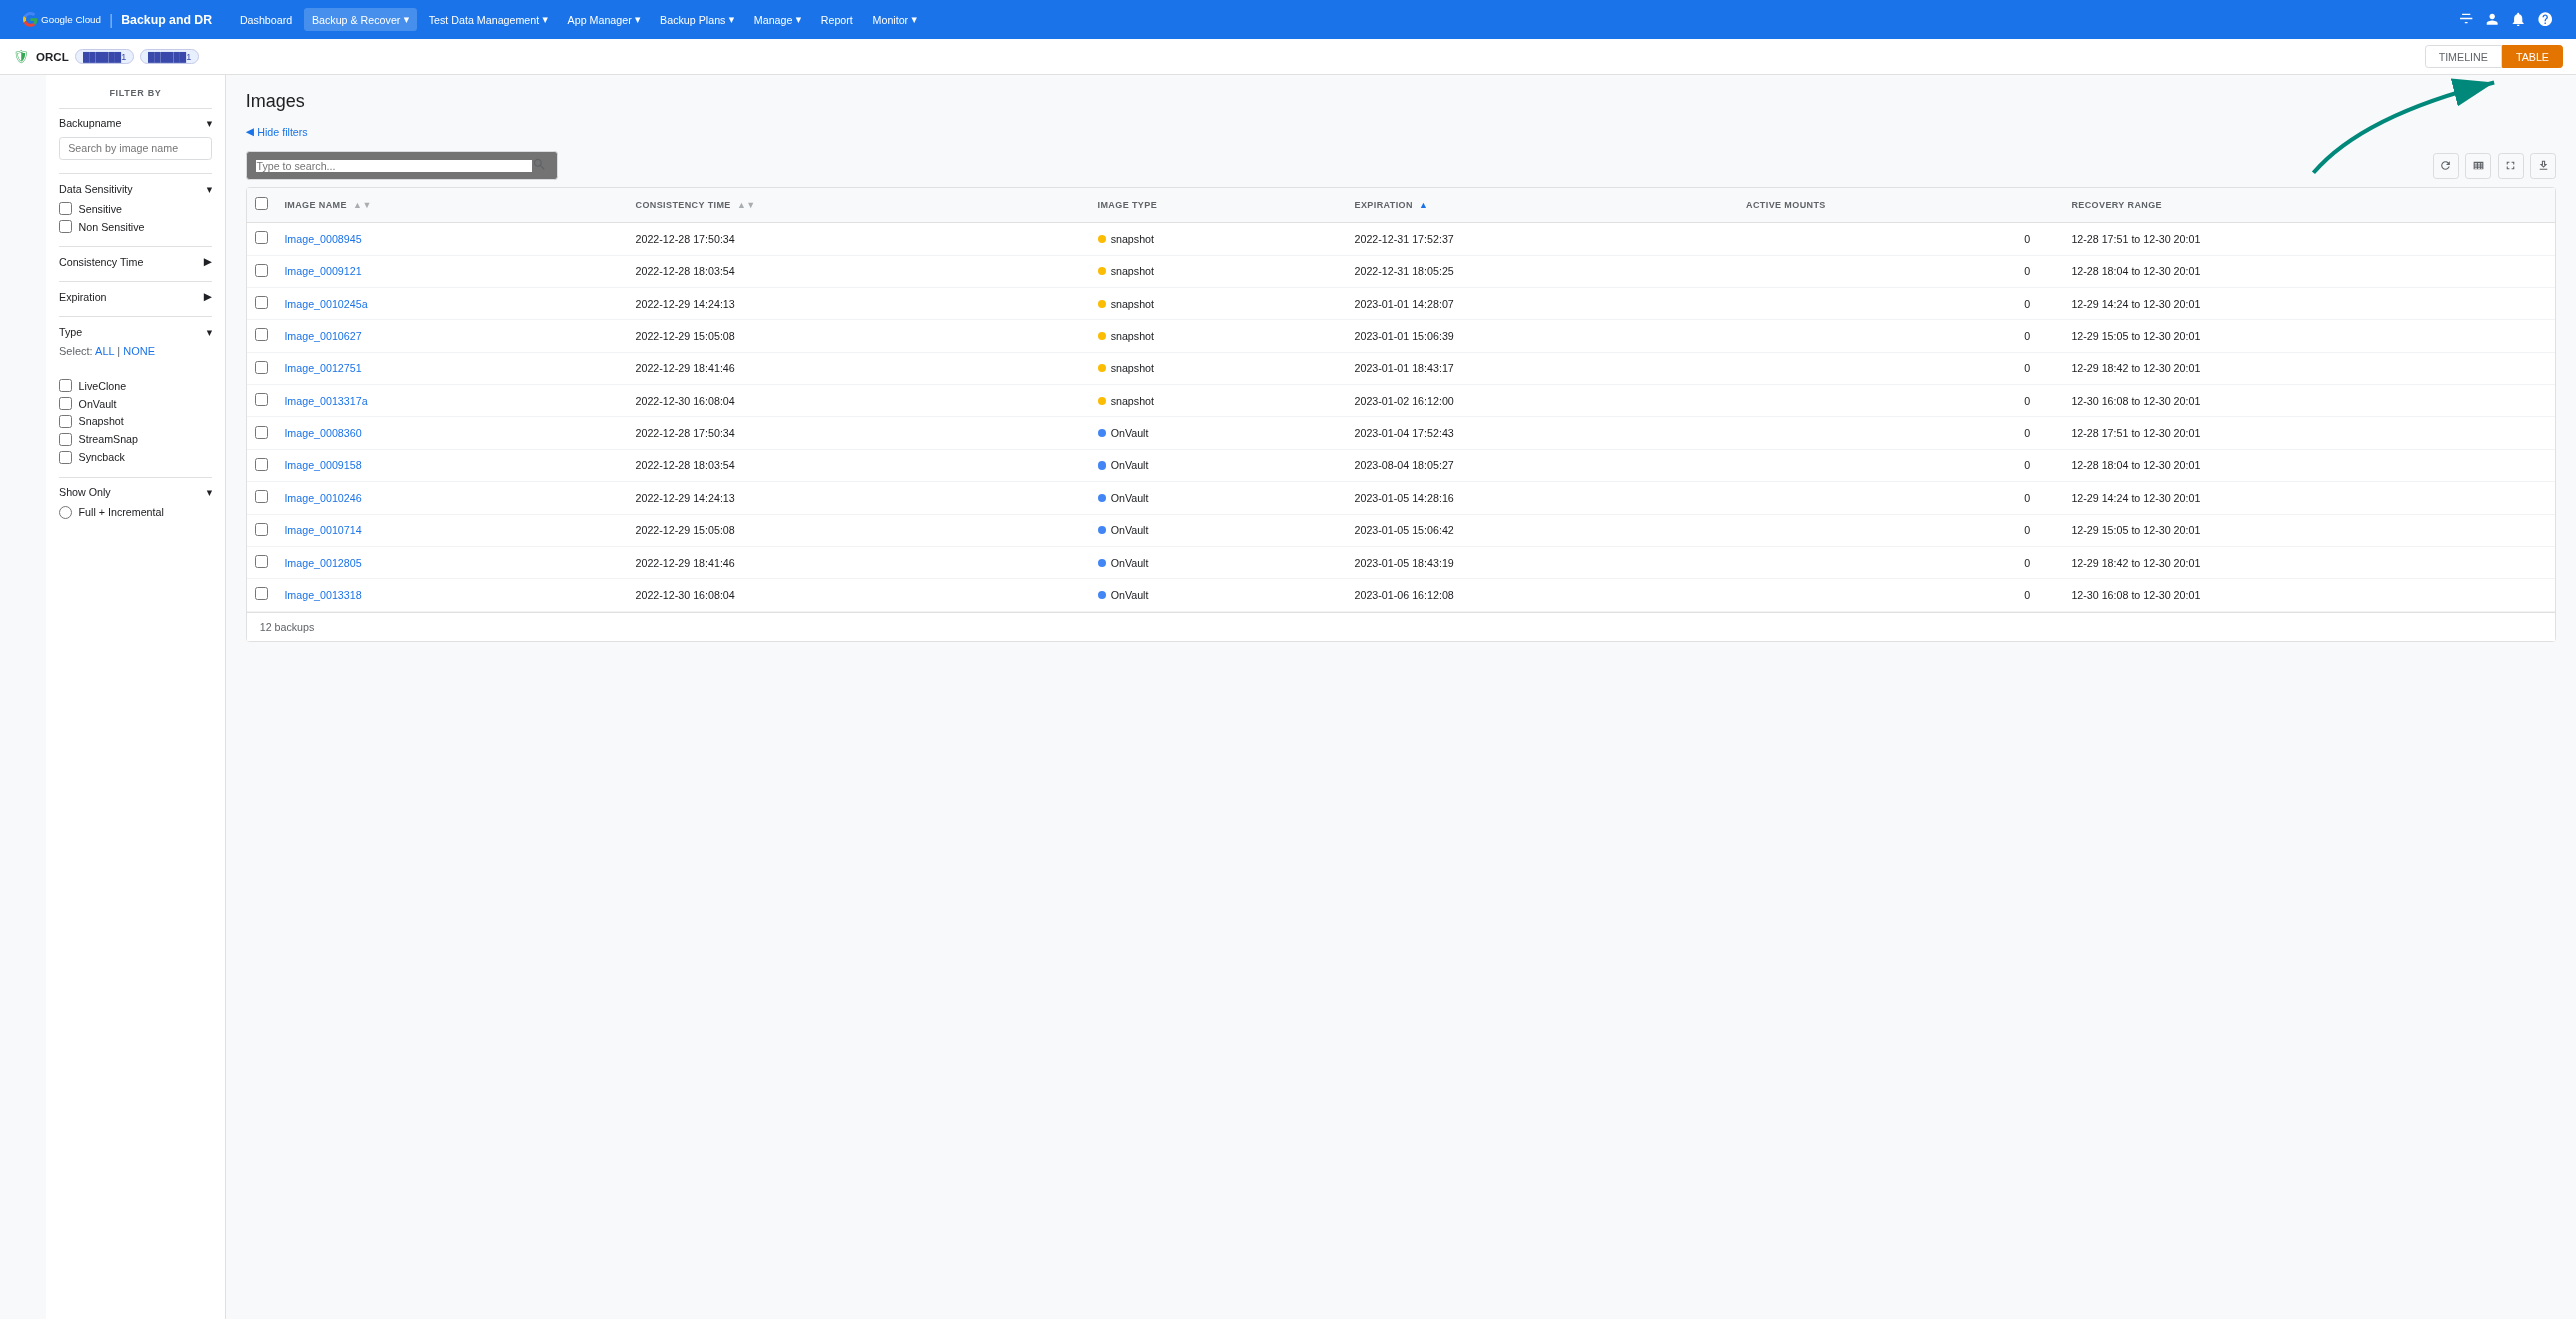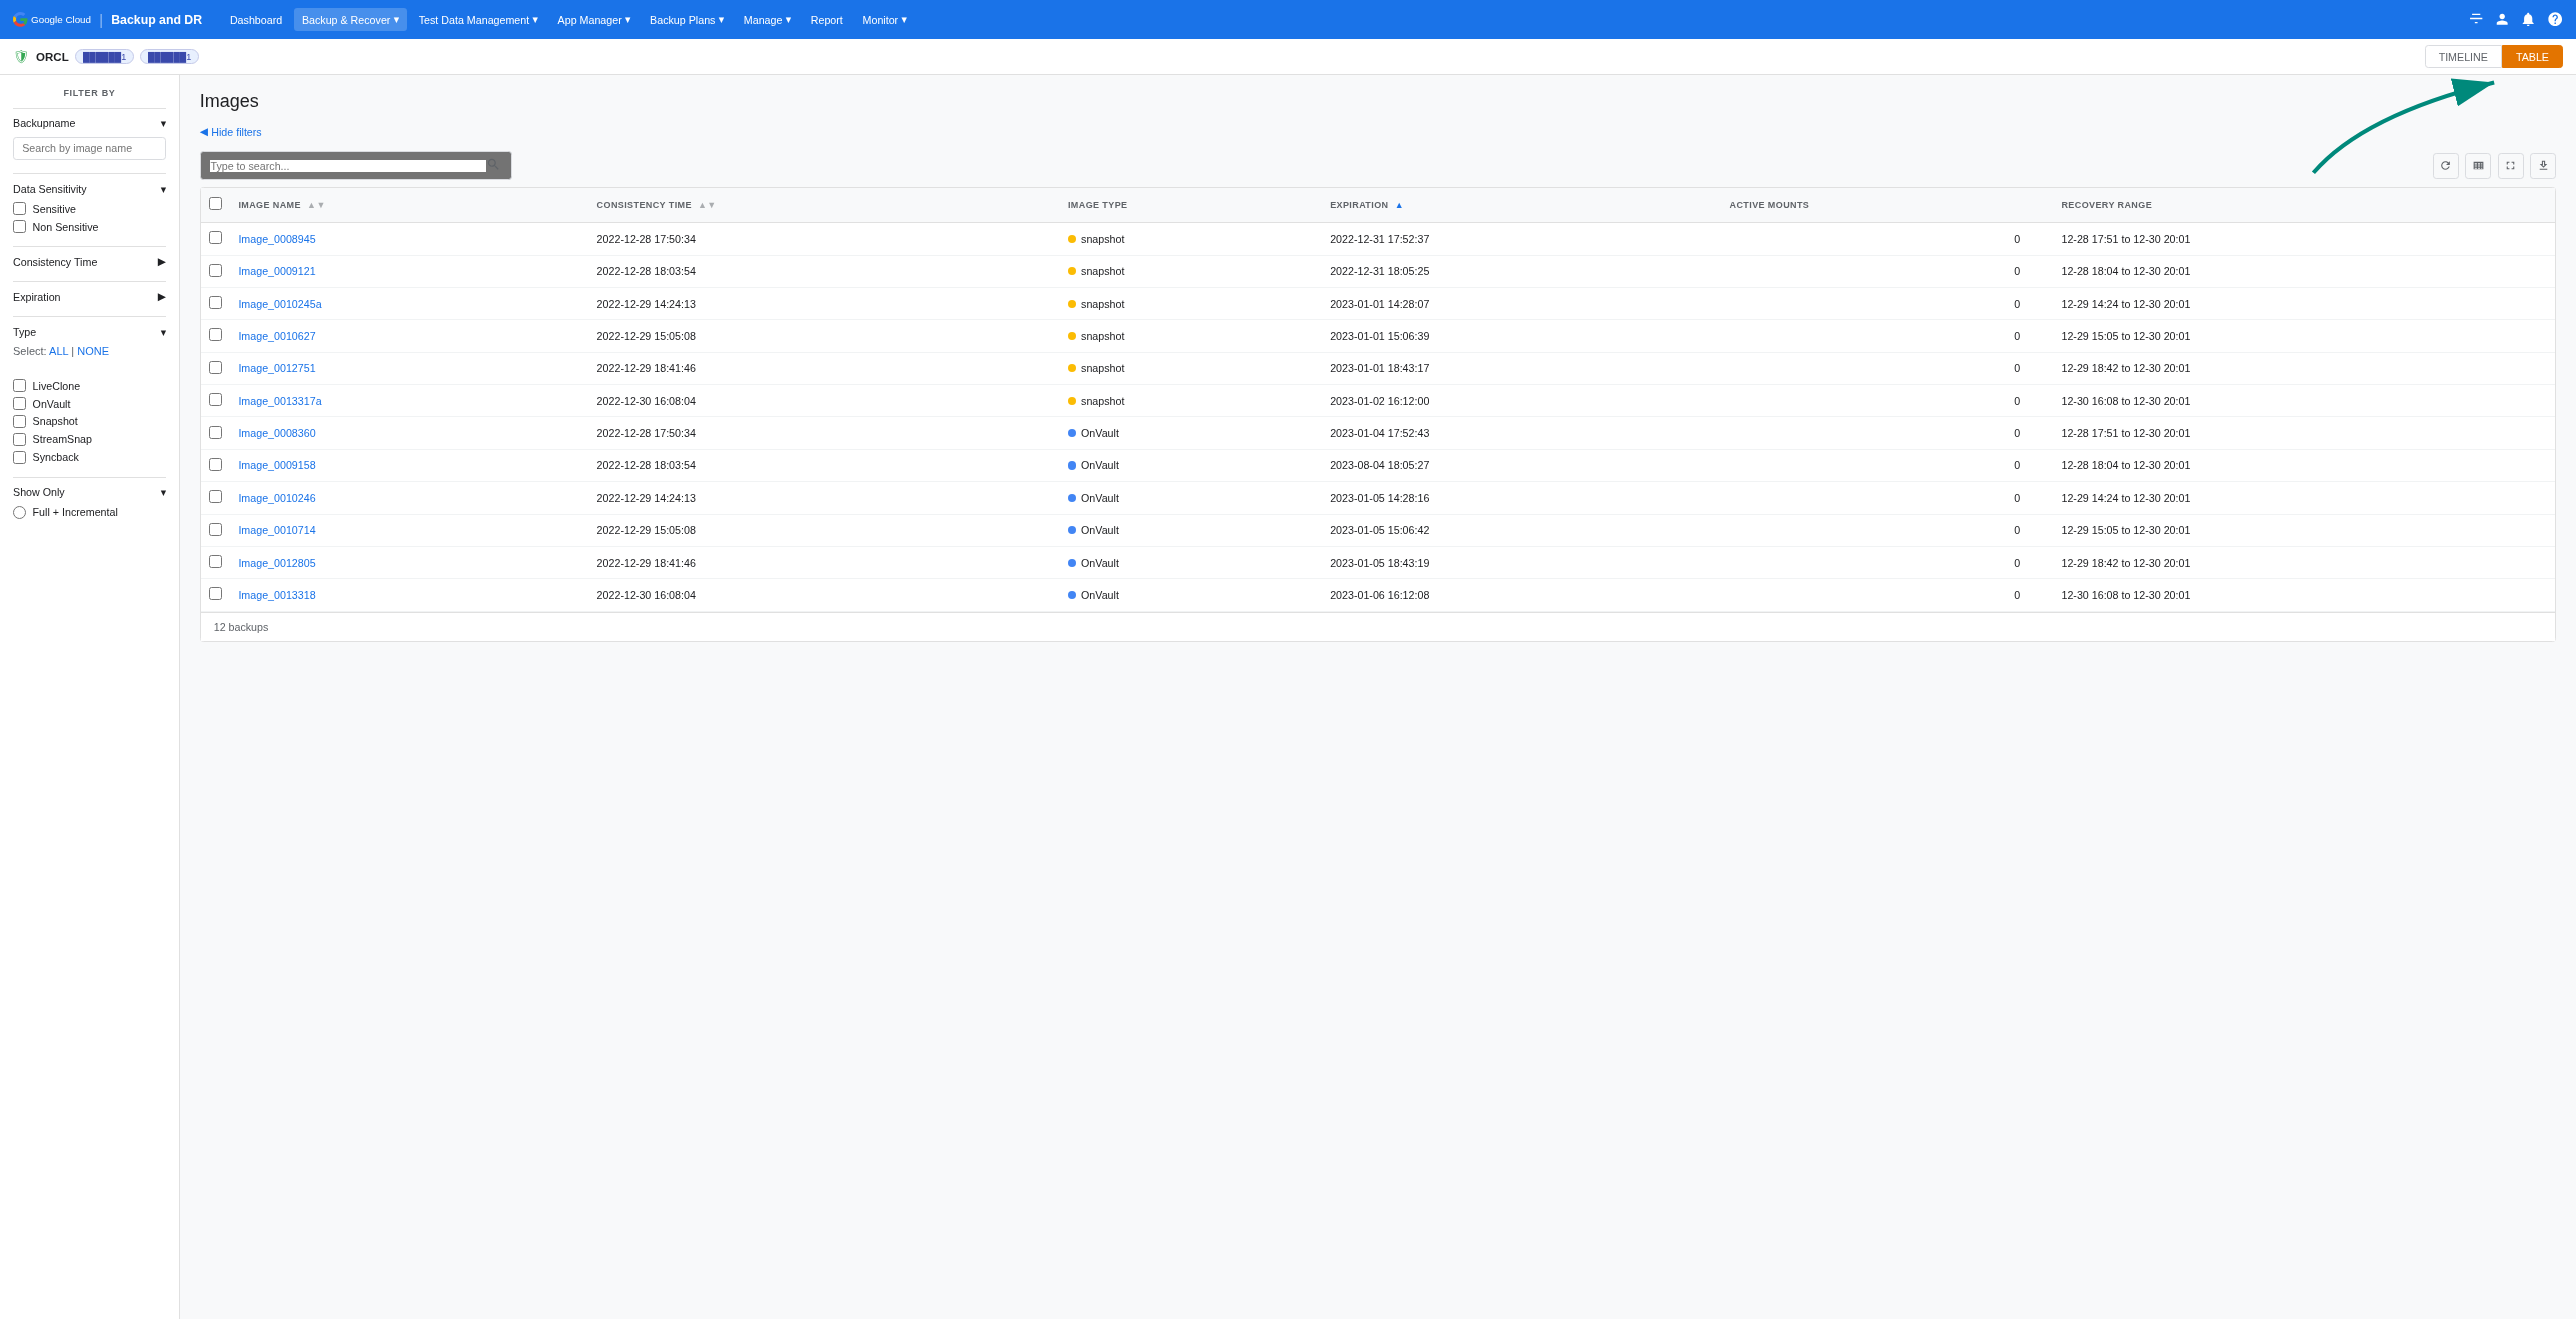--- a/index.html
+++ b/index.html
@@ -5,21 +5,21 @@
     * { box-sizing: border-box; margin: 0; padding: 0; }
     body { font-family: 'Google Sans', Arial, sans-serif; font-size: 10.7px; background: #f8f9fa; color: #202124; }
 
     
     .top-nav {
       background: #1a73e8;
       color: white;
       display: flex;
       align-items: center;
       height: 39px;
-      padding: 0 13px;
+      padding: 0 23px;
       gap: 6.6px;
     }
     .top-nav .brand { display: flex; align-items: center; gap: 6.6px; font-size: 11.5px; font-weight: 500; }
     .top-nav .nav-links { display: flex; align-items: center; gap: 3.3px; margin-left: 13px; }
     .nav-link {
       color: white;
       text-decoration: none;
       padding: 4.9px 8.2px;
       border-radius: 3.3px;
       font-size: 10.7px;
@@ -49,21 +49,21 @@
       border: 0.8px solid #dadce0;
       background: white;
       cursor: pointer;
       font-size: 10.7px;
       color: #5f6368;
     }
     .view-btn:first-child { border-radius: 3.3px 0 0 3.3px; }
     .view-btn:last-child { border-radius: 0 3.3px 3.3px 0; background: #e37400; color: white; border-color: #e37400; font-weight: 500; }
 
     
-    .layout { display: flex; height: calc(100vh - 75px); overflow: hidden; }
+    .layout { display: flex; height: calc(100vh - 75px); overflow: hidden; padding-left: 46px; }
 
     
     .sidebar {
       width: 180px;
       min-width: 180px;
       background: white;
       border-right: 0.8px solid #e0e0e0;
       overflow-y: auto;
       padding: 13px;
     }

